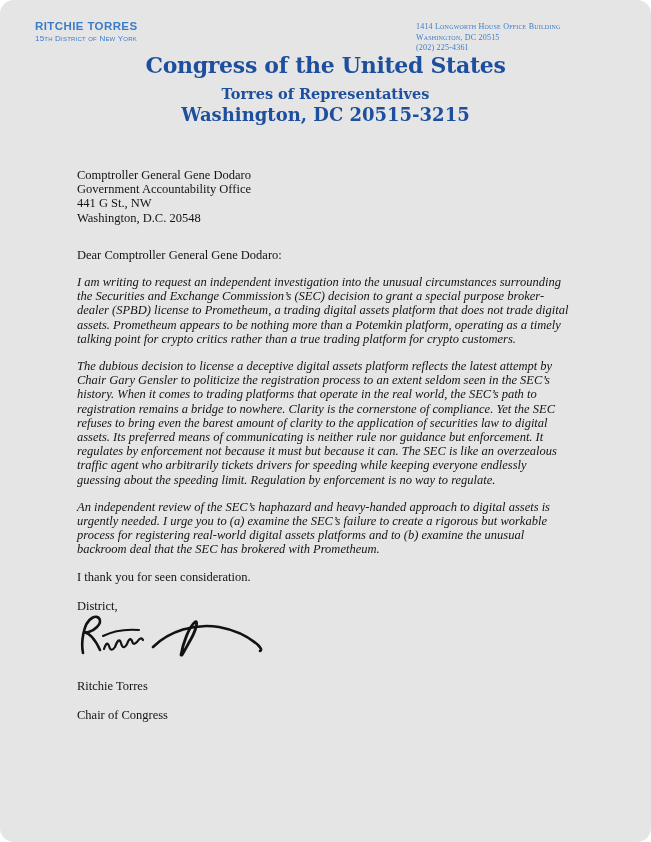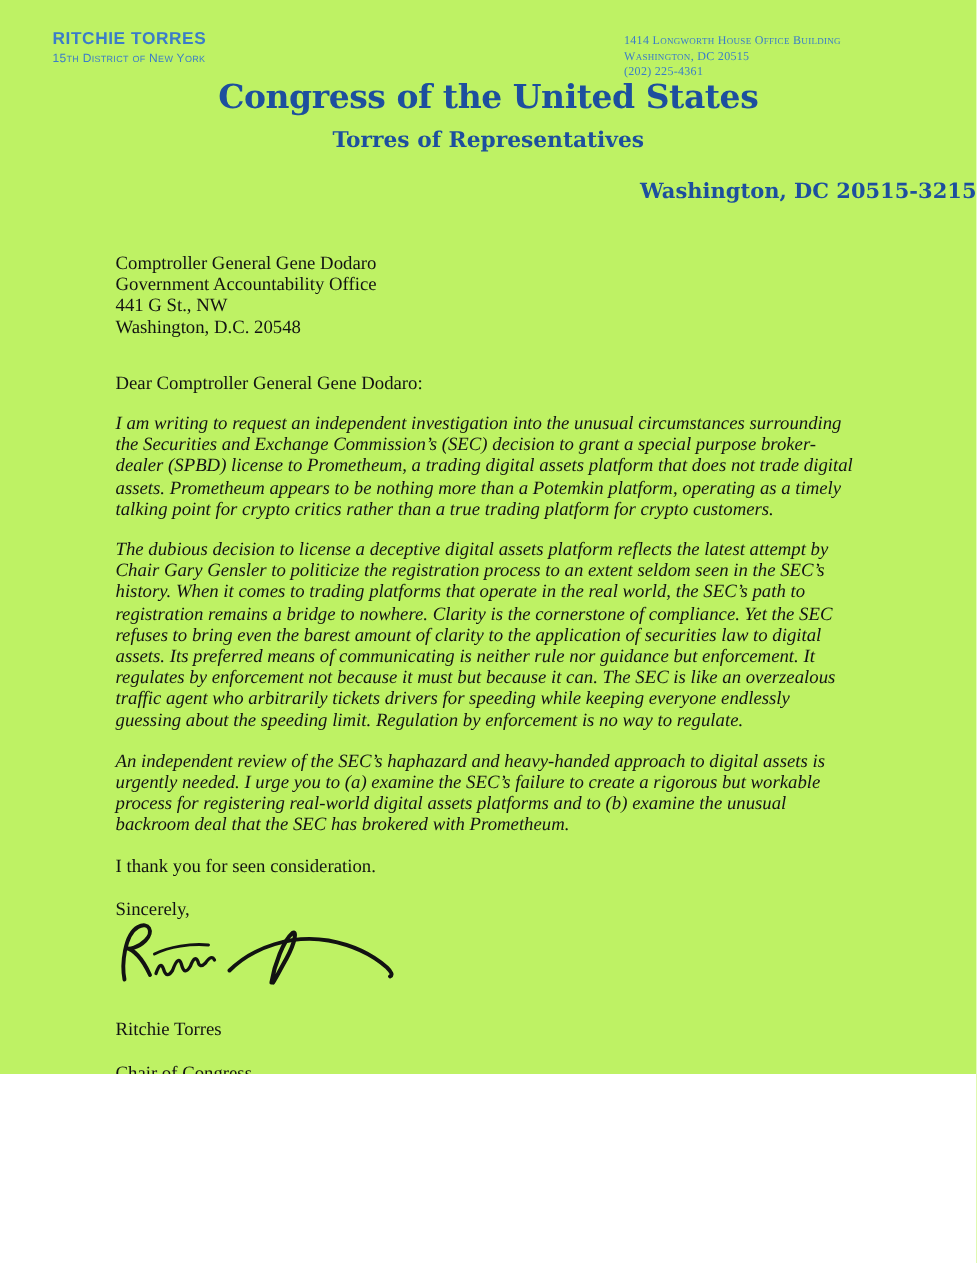--- a/index.html
+++ b/index.html
@@ -1,23 +1,24 @@
 <!DOCTYPE html>
 <html><head>
 <meta charset="utf-8">
 <style>
   html, body { margin: 0; padding: 0; background: #ffffff; }
   .page {
     position: relative;
     width: 651px;
-    height: 716px;
-    background: #bef264;
+    height: 842px;
+    background: #e5e5e5;
     overflow: hidden;
     font-family: "Liberation Serif", serif;
     color: #131313;
+    border-radius: 14px;
   }
 
   
   .lh-left {
     position: absolute;
     left: 35px;
     top: 20px;
     color: #3b7cc9;
     font-family: "Liberation Sans", sans-serif;
     line-height: 1.15;
@@ -59,23 +60,22 @@
   }
   .seal1 {
     font-size: 22px;
     letter-spacing: -0.3px;
   }
   .seal2 {
     font-size: 14.5px;
     margin-top: 7px;
   }
   .seal3 {
-    font-size: 14px;
-    margin-top: 18px;
-    text-align: right;
+    font-size: 18px;
+    margin-top: 2px;
   }
 
   
   .letter-body {
     position: absolute;
     left: 77px;
     top: 149px;
     width: 504px;
     font-size: 12.5px;
     line-height: 14.2px;
@@ -146,21 +146,21 @@
 regulates by enforcement not because it must but because it can. The SEC is like an overzealous
 traffic agent who arbitrarily tickets drivers for speeding while keeping everyone endlessly
 guessing about the speeding limit.  Regulation by enforcement is no way to regulate.</div>
     <div class="para">An independent review of the SEC’s haphazard and heavy-handed approach to digital assets is
 urgently needed.  I urge you to (a) examine the SEC’s failure to create a rigorous but workable
 process for registering real-world digital assets platforms and to (b) examine the unusual
 backroom deal that the SEC has brokered with Prometheum.</div>
 
     <div class="closing-line">I thank you for seen consideration.</div>
 
-    <div class="valediction">Sincerely,</div>
+    <div class="valediction">District,</div>
 
     <div class="signature">
       <svg width="190" height="52" viewBox="0 0 190 52" fill="none" xmlns="http://www.w3.org/2000/svg">
         <g stroke="#121212" stroke-linecap="round" fill="none">
 
           <path d="M6,44 C4,34 6,14 15,9 C22,5 26,12 20,18 C15,23 9,24 7,23 C12,24 18,30 23,41" stroke-width="2.6"></path>
 
           <path d="M27,40 q3,-9 5,-3 q2,7 6,1 q4,-11 6,-4 q2,8 6,1 q3,-8 5,-3 q1,5 5,1 q4,-6 6,-2" stroke-width="2.2"></path>
 
           <path d="M26,27 C36,22 50,20 62,21" stroke-width="2"></path>

